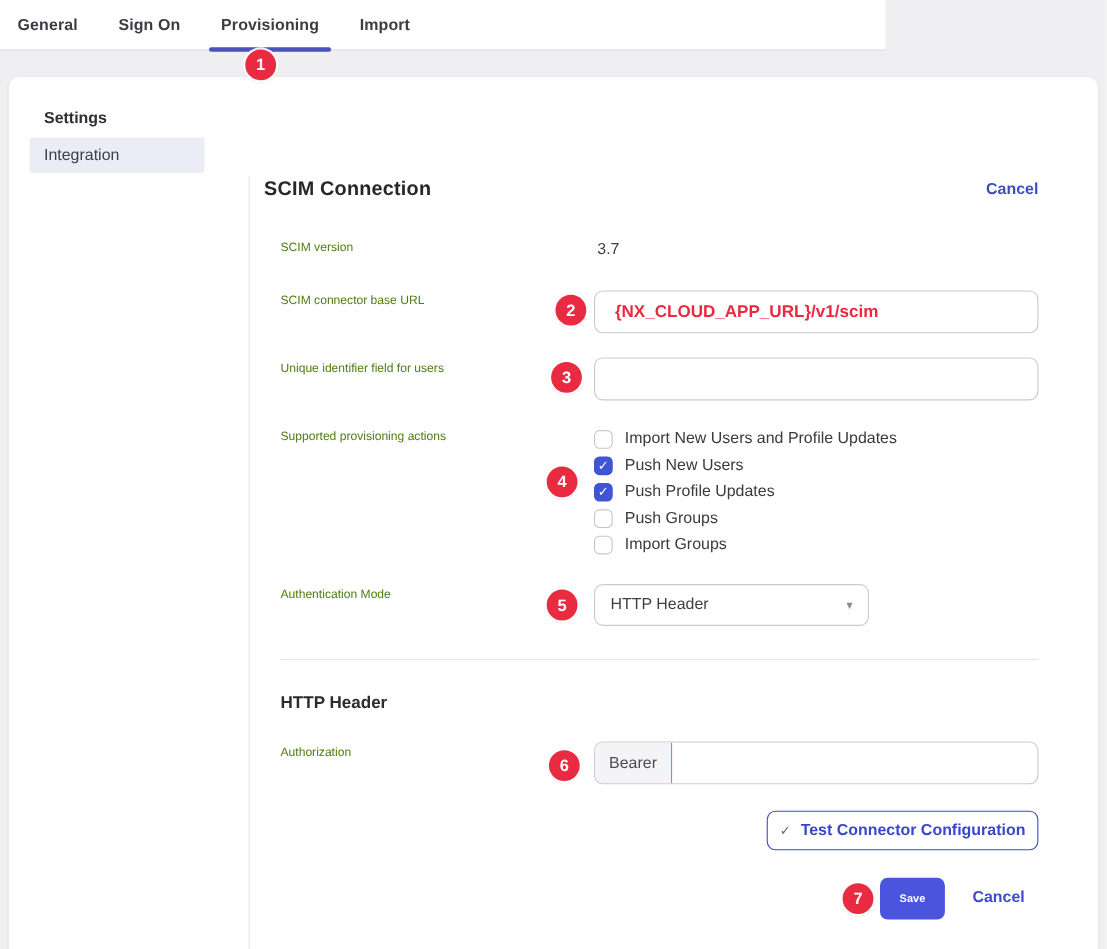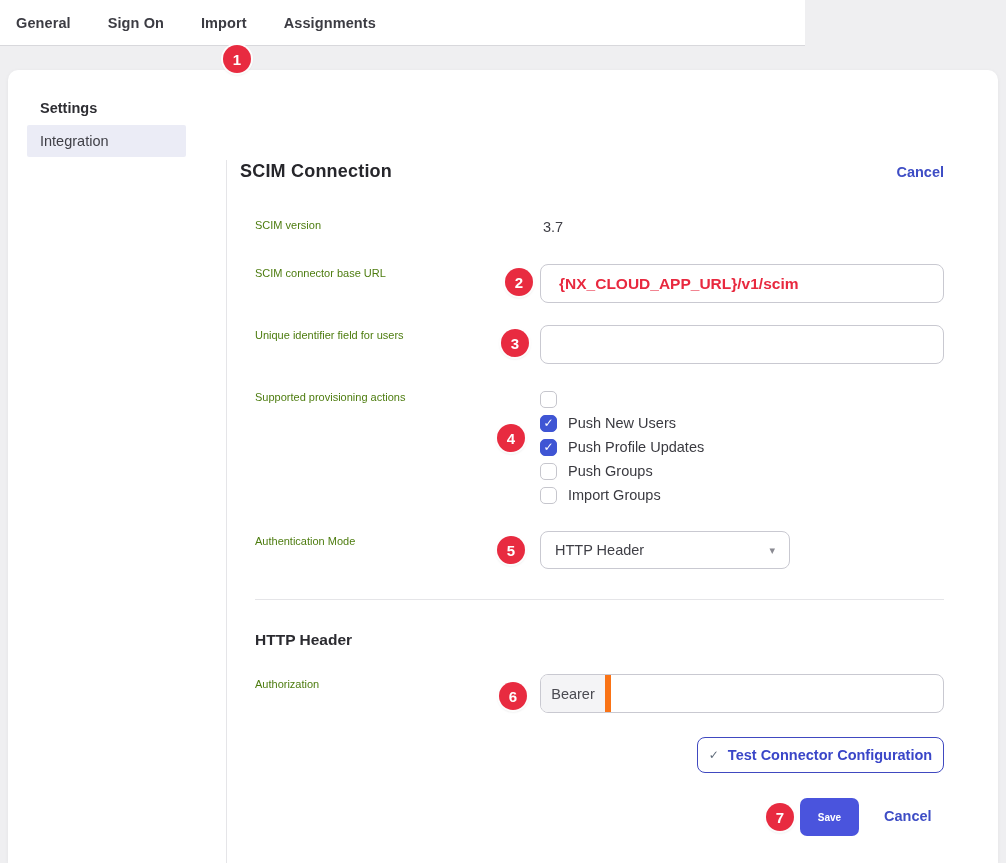--- a/index.html
+++ b/index.html
@@ -118,21 +118,21 @@
     font-weight:700; color:#2b2b30;
   }
 
   
   .auth-group {
     position:absolute; left:540px; top:674px; width:404px; height:39px;
     border:1px solid #c9c9d1; border-radius:8px; background:#fff;
     display:flex; overflow:hidden;
   }
   .auth-prefix {
-    width:70px; background:#f4f4f6; border-right:6px solid #f97316;
+    width:70px; background:#f4f4f6; border-right:1px solid #f97316;
     display:flex; align-items:center; justify-content:center;
     font-size:14.5px; color:#4b4b52;
   }
   .auth-token {
     flex:1; border:none; outline:none; padding:0 14px;
     font-family:inherit; font-size:14.5px; color:#3f3f46;
   }
   .auth-token::placeholder { color:#a1a1aa; }
 
   
@@ -150,22 +150,22 @@
     font-weight:700; font-size:10px; cursor:pointer; font-family:inherit;
   }
   .cancel-bottom { position:absolute; left:884px; top:808px; }
 </style>
 </head>
 <body>
 
 <div class="tabbar">
   <span class="tab">General</span>
   <span class="tab">Sign On</span>
+  <span class="tab on">Provisioning</span>
   <span class="tab">Import</span>
-  <span class="tab">Assignments</span>
 </div>
 
 <div class="card">
   <div class="side-divider"></div>
 </div>
 
 <div class="sidebar-header">Settings</div>
 <div class="sidebar-item on">
   <span>Integration</span>
 </div>
@@ -181,20 +181,21 @@
 
 <div class="field-label" style="top:329px">Unique identifier field for users</div>
 <input class="text-input" style="top: 325px;" type="text" value="">
 
 <div class="field-label" style="top:391px">Supported provisioning actions</div>
 
 <div class="check-row" style="top:387px">
   <span class="checkbox">
     
   </span>
+  <span class="check-label">Import New Users and Profile Updates</span>
 </div>
 <div class="check-row" style="top:411px">
   <span class="checkbox on">
     <span class="tick">✓</span>
   </span>
   <span class="check-label">Push New Users</span>
 </div>
 <div class="check-row" style="top:435px">
   <span class="checkbox on">
     <span class="tick">✓</span>

